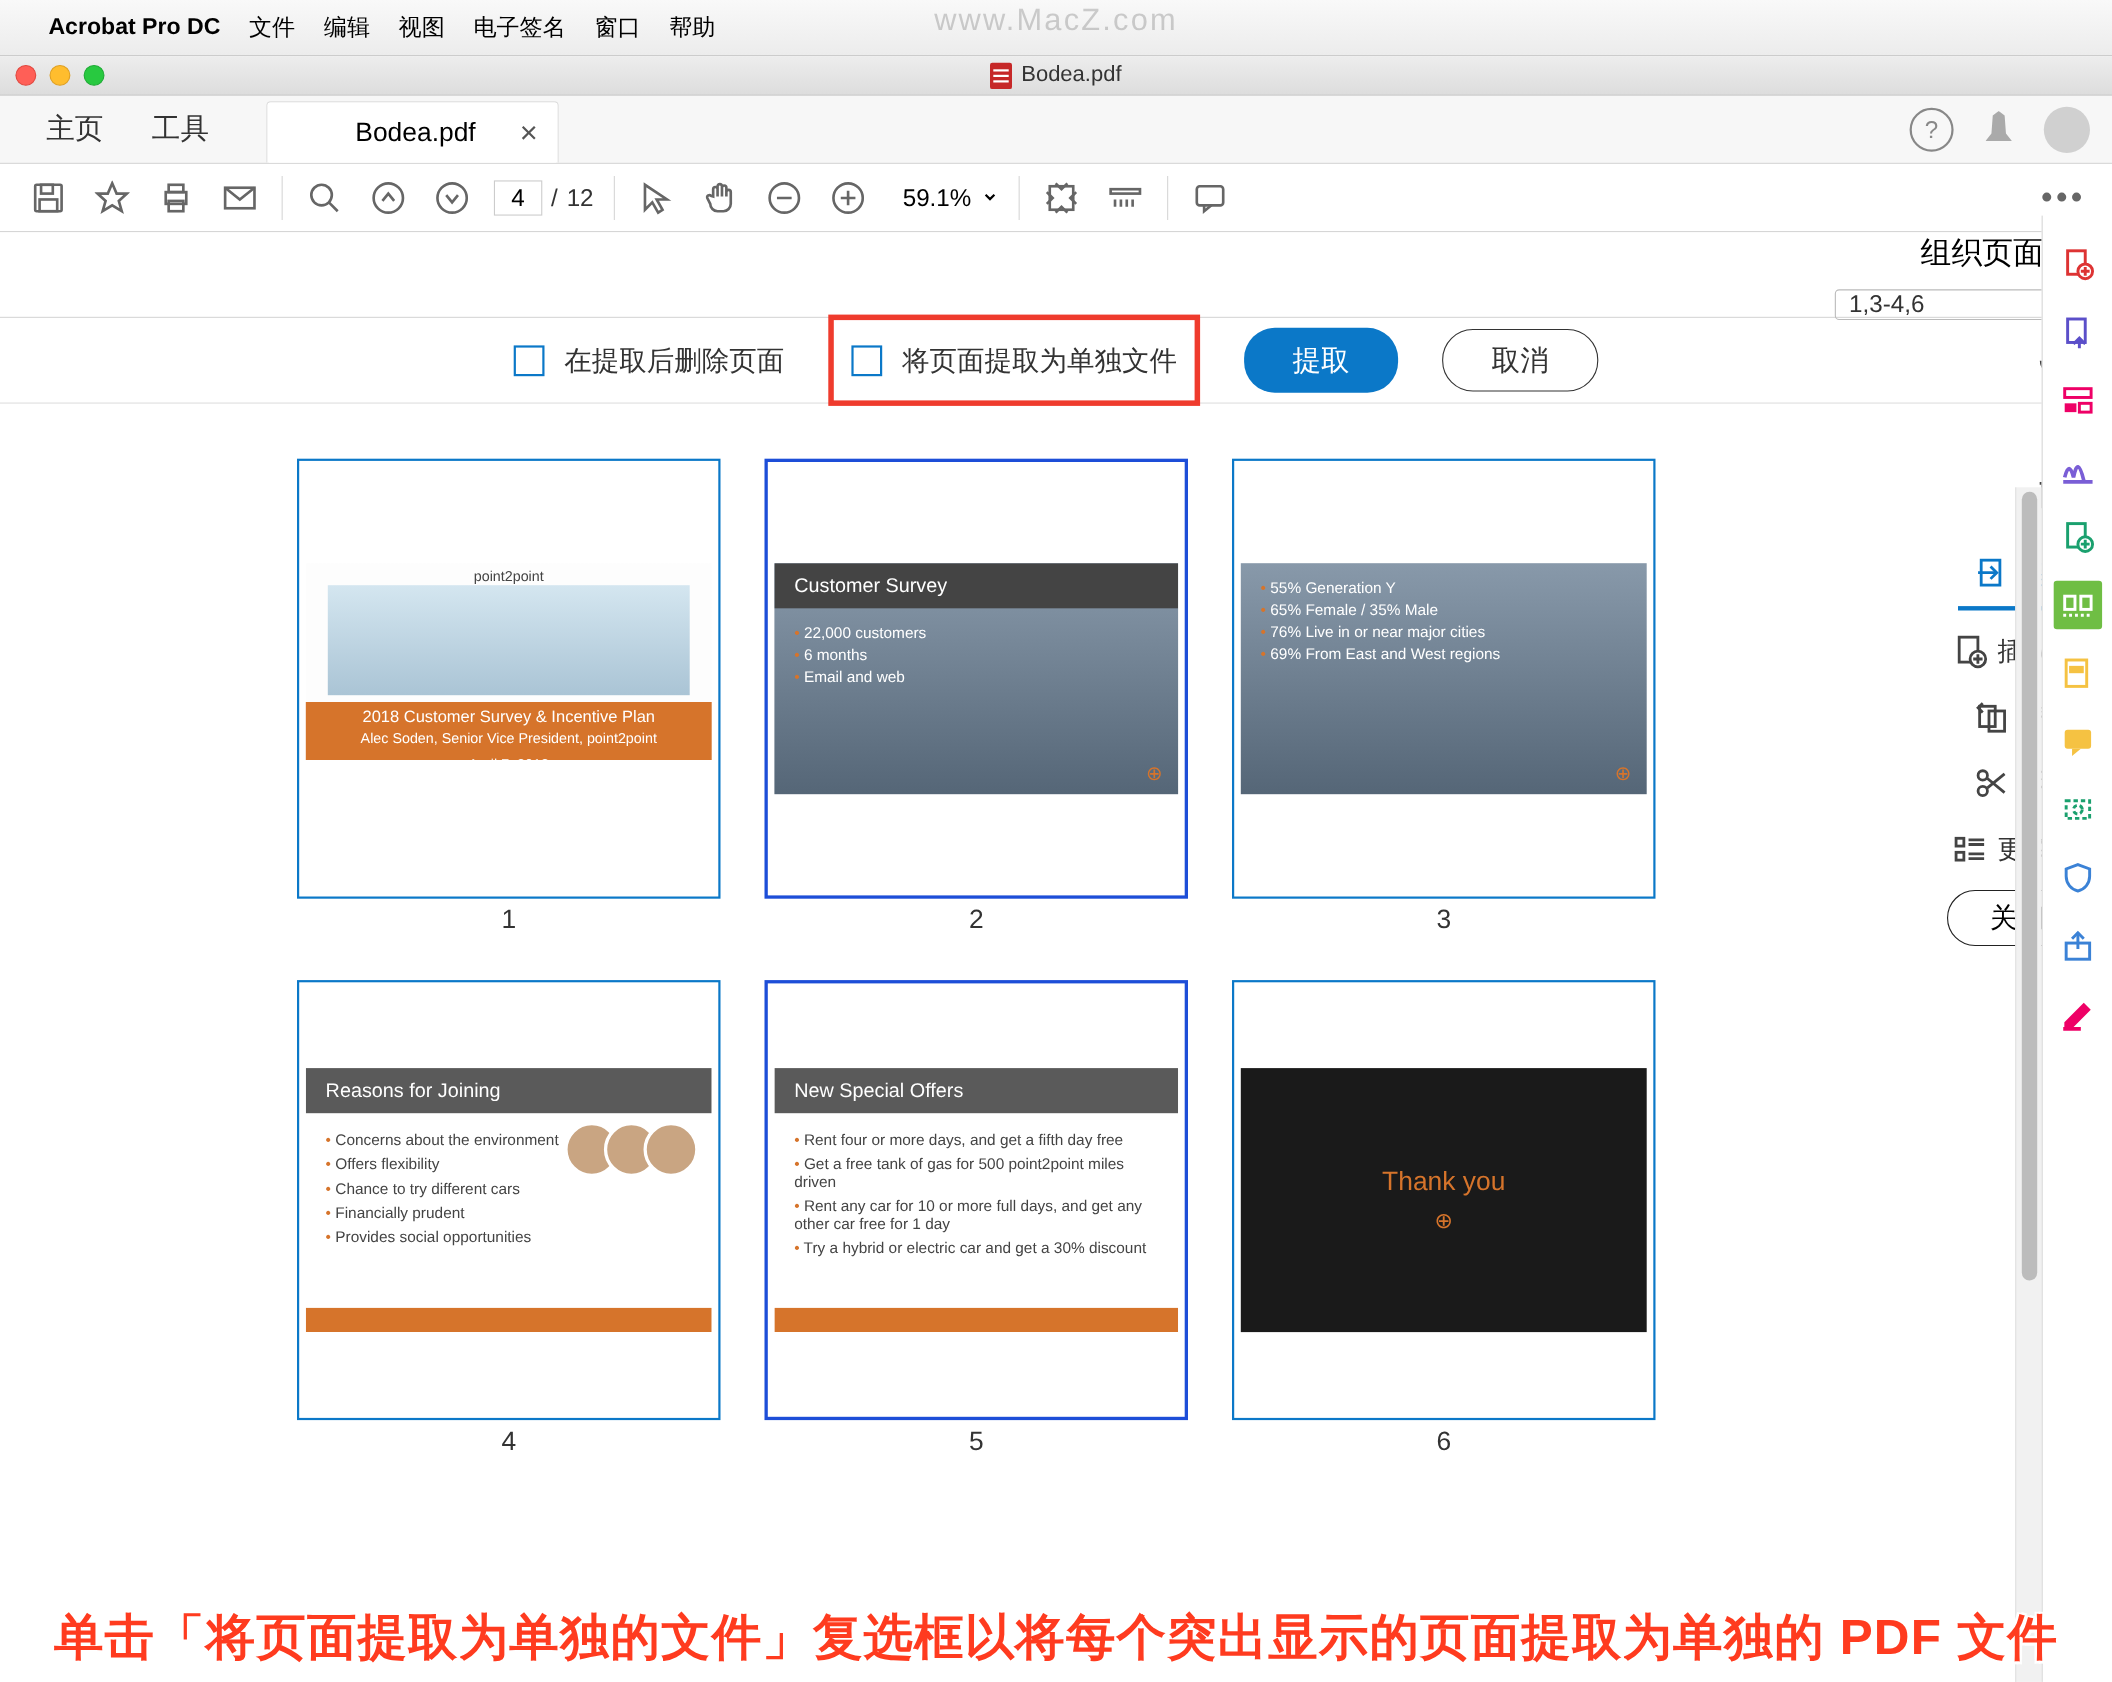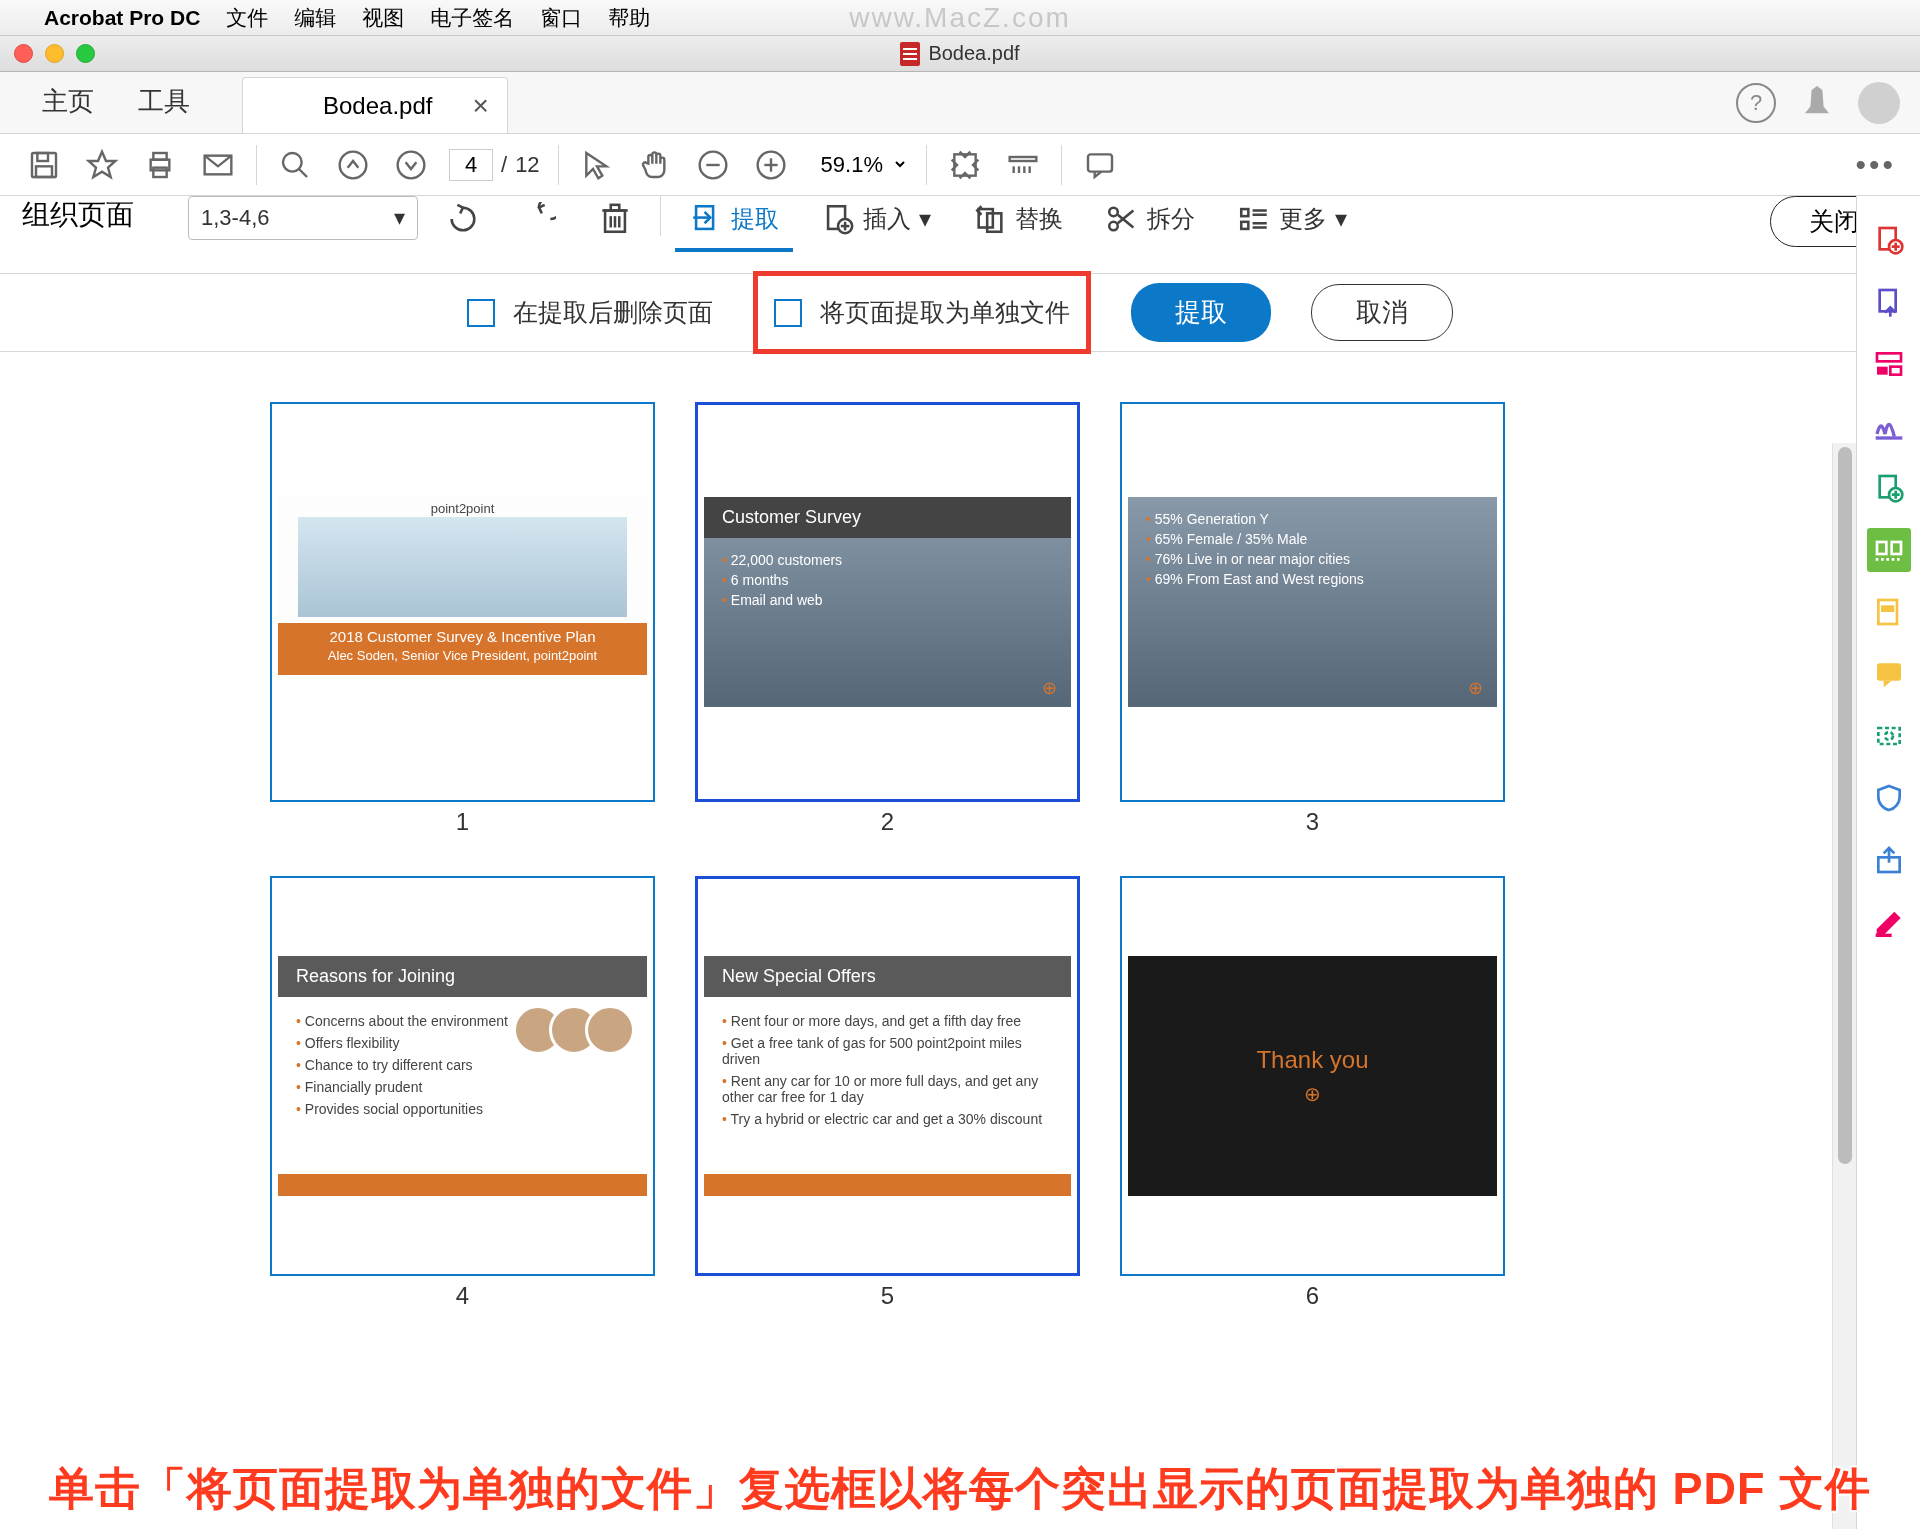--- a/index.html
+++ b/index.html
@@ -1,19 +1,19 @@
 <!DOCTYPE html>
 <html><head>
   <meta charset="utf-8">
   <style>
     * { margin: 0; padding: 0; box-sizing: border-box; }
     body { font-family: -apple-system, "Helvetica Neue", Arial, sans-serif; background: #fff; width: 1920px; height: 1529px; overflow: hidden; position: relative; }
     
     
-    .menubar { height: 36px; background: linear-gradient(#f9f9f9, #ececec); display: flex; align-items: center; padding: 0 18px; gap: 26px; font-size: 21px; border-bottom: 1px solid #ccc; }
+    .menubar { height: 51px; background: linear-gradient(#f9f9f9, #ececec); display: flex; align-items: center; padding: 0 18px; gap: 26px; font-size: 21px; border-bottom: 1px solid #ccc; }
     .menubar .apple { font-size: 26px; }
     .menubar .app-name { font-weight: 700; }
     .menubar span { color: #000; }
     
     
     .titlebar { height: 36px; background: linear-gradient(#ededed, #ddd); display: flex; align-items: center; padding: 0 12px; border-bottom: 1px solid #b5b5b5; position: relative; }
     .traffic-lights { display: flex; gap: 12px; position: absolute; left: 14px; }
     .traffic-lights .light { width: 19px; height: 19px; border-radius: 50%; }
     .light.red { background: #ff5f57; border: 1px solid #e1483f; }
     .light.yellow { background: #ffbd2e; border: 1px solid #dfa023; }
@@ -36,21 +36,21 @@
     .toolbar { height: 62px; border-bottom: 1px solid #d6d6d6; display: flex; align-items: center; padding: 0 24px; gap: 18px; }
     .tb-ico { width: 40px; height: 40px; display: flex; align-items: center; justify-content: center; color: #666; }
     .tb-ico svg { width: 32px; height: 32px; stroke: #666; fill: none; stroke-width: 1.8; }
     .divider { width: 1px; height: 40px; background: #d6d6d6; }
     .page-num { font-size: 22px; color: #333; display: flex; align-items: center; gap: 8px; }
     .page-num input { width: 44px; text-align: center; border: 1px solid #ccc; font-size: 22px; padding: 2px; }
     .zoom-sel { font-size: 22px; border: none; background: transparent; padding: 4px 8px; }
     .dots { font-size: 30px; color: #666; letter-spacing: 3px; margin-left: auto; }
     
     
-    .organize-bar { height: 78px; border-bottom: 1px solid #d6d6d6; display: flex; align-items: flex-start; padding: 0 22px; gap: 14px; }
+    .organize-bar { height: 78px; border-bottom: 1px solid #d6d6d6; display: flex; align-items: flex-end; padding: 0 22px; gap: 14px; flex-direction: column; }
     .organize-title { font-size: 28px; font-weight: 400; margin-right: 40px; }
     .range-sel { width: 230px; height: 44px; border: 1px solid #bbb; border-radius: 4px; font-size: 22px; padding: 0 12px; display: flex; align-items: center; justify-content: space-between; color: #333; }
     .org-btn { display: flex; align-items: center; gap: 8px; padding: 6px 14px; font-size: 24px; color: #333; }
     .org-btn svg { width: 34px; height: 34px; stroke: #444; fill: none; stroke-width: 1.8; }
     .org-btn.active { color: #0b78c8; border-bottom: 4px solid #0b78c8; padding-bottom: 12px; }
     .org-btn.active svg { stroke: #0b78c8; }
     .close-btn { margin-left: auto; padding: 8px 38px; border: 1.5px solid #222; border-radius: 26px; font-size: 25px; background: #fff; }
     
     
     .extract-row { height: 78px; border-bottom: 1px solid #d6d6d6; display: flex; align-items: center; justify-content: center; gap: 40px; }

